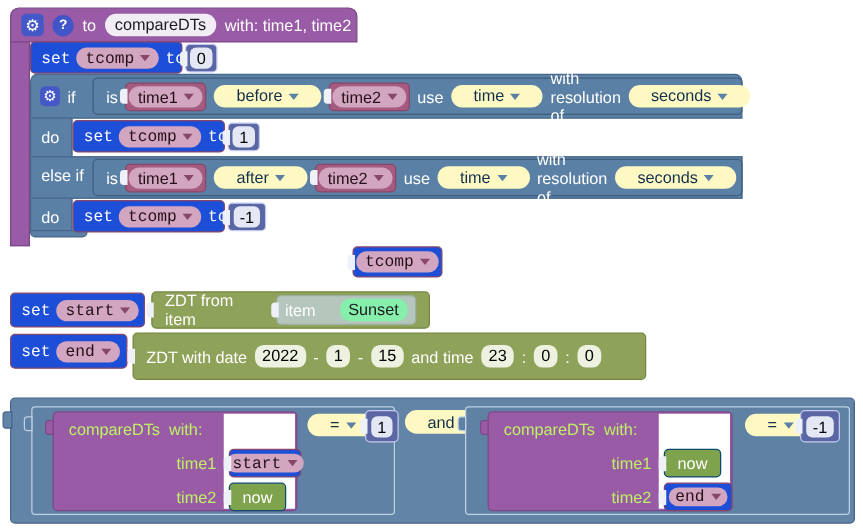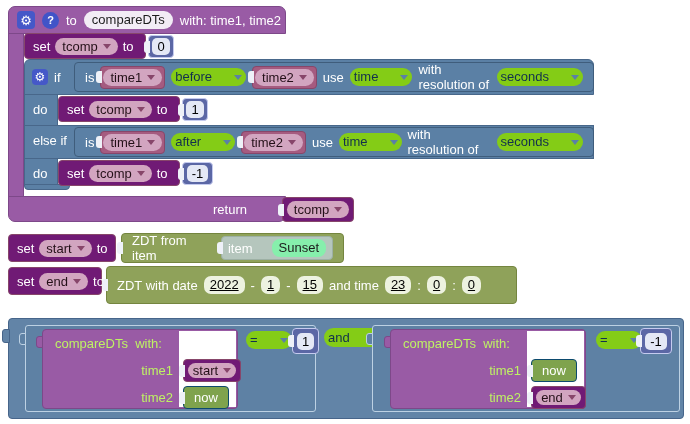--- a/index.html
+++ b/index.html
@@ -2,44 +2,44 @@
 <html><head>
 <meta charset="utf-8">
 <style>
   html,body{margin:0;padding:0;background:#fff;}
   .ws{position:relative;width:690px;height:424px;background:#fff;overflow:hidden;
       font-family:"Liberation Sans",sans-serif;font-size:13px;}
   .abs{position:absolute;box-sizing:border-box;}
   .flex{display:flex;align-items:center;gap:5px;color:#fff;}
   
   .purple{background:#995ba5;border:1px solid #7d4889;}
-  .pink{background:#701a75;border:1px solid #87466a;}
+  .pink{background:#1d4ed8;border:1px solid #87466a;font-family:Liberation Mono, monospace;}
   .blue{background:#5b80a5;border:1px solid #48678a;}
   .blue2{background:#5b80a5;border:1px solid #3f5d7c;}
   .navy{background:#5b67a5;border:1px solid #c5cbef;}
   .olive{background:#8fa25a;border:1px solid #74853f;}
   .green{background:#7fa34d;border:1px solid #0c4a6e;}
   .itemblk{background:#b5c6bd;border:1px solid #9db0a4;}
   .cont{background:#6284a7;border:1px solid #47658a;}
   .sock{background:#5e81a4;border:1px solid #bdd1e3;}
   .r4{border-radius:4px;}
   
-  .dd{display:inline-flex;align-items:center;gap:22px;background:#84cc16;color:#12304e;
-      border-radius:10px;padding:1px 4px;line-height:16px;white-space:nowrap;}
+  .dd{display:inline-flex;align-items:center;gap:5px;background:#fef9c3;color:#12304e;
+      border-radius:10px;padding:1px 18px;line-height:16px;white-space:nowrap;}
   .dd .chev{width:0;height:0;border-left:4px solid transparent;border-right:4px solid transparent;
       border-top:5px solid #5b80a5;}
   .ddp{display:inline-flex;align-items:center;gap:5px;background:#d2a5c0;color:#241018;
       border-radius:9px;padding:1px 7px;line-height:15px;white-space:nowrap;}
   .ddp .chev{width:0;height:0;border-left:4px solid transparent;border-right:4px solid transparent;
       border-top:5px solid #87466a;}
   .varblk{position:relative;display:inline-flex;align-items:center;background:#a55b80;
       border:1px solid #87466a;border-radius:4px;padding:2px;}
   .num{display:flex;align-items:center;justify-content:center;}
   .nf{background:#e4e8f5;border-radius:5px;padding:0 5px;color:#000;line-height:17px;}
-  .gfield{background:#edf2e0;border-radius:7px;padding:0 6px;color:#000;line-height:18px;text-decoration:underline;}
+  .gfield{background:#edf2e0;border-radius:7px;padding:0 6px;color:#000;line-height:18px;}
   .wfield{background:#86efac;border-radius:8px;padding:0 7px;color:#1c1c1c;line-height:18px;}
   .namefield{background:#f2ecf5;border-radius:9px;padding:0 8px;color:#1c1c1c;line-height:18px;}
   .gear{width:18px;height:18px;background:#4558c8;border-radius:4px;color:#fff;display:flex;
       align-items:center;justify-content:center;font-size:13px;flex:none;}
   .gear.sm{width:16px;height:16px;font-size:12px;}
   .help{width:17px;height:17px;background:#4154c8;border-radius:50%;color:#fff;display:flex;
       align-items:center;justify-content:center;font-size:11px;font-weight:bold;flex:none;}
   .lblw{color:#fff;white-space:nowrap;}
   .notch::before{content:"";position:absolute;left:-5px;top:50%;transform:translateY(-50%);
       width:6px;height:12px;background:#eef1f8;border-radius:3px 0 0 3px;}
@@ -57,25 +57,20 @@
   <div class="abs purple" style="left:8px;top:6px;width:278px;height:28px;border-radius:7px 7px 0 0;">
     <div class="flex" style="height:100%;padding:0 8px;gap:7px;">
       <span class="gear">⚙</span>
       <span class="help">?</span>
       <span class="lblw">to</span>
       <span class="namefield">compareDTs</span>
       <span class="lblw">with: time1, time2</span>
     </div>
   </div>
   <div class="abs purple" style="left:8px;top:33px;width:16px;height:164px;"></div>
-  <div class="abs purple" style="left:8px;top:196px;width:278px;height:26px;border-radius:0 0 7px 7px;">
-    <div class="flex" style="height:100%;justify-content:flex-end;padding-right:38px;">
-      <span class="lblw">return</span>
-    </div>
-  </div>
   <div class="abs pink r4 flex notch" style="left:282px;top:197px;width:72px;height:25px;justify-content:center;">
     <span class="ddp">
       <span>tcomp</span>
       <span class="chev"></span>
     </span>
   </div>
 
   <div class="abs pink r4 flex" style="left:24px;top:33px;width:122px;height:26px;padding:0 8px;">
     <span>set</span>
     <span class="ddp">

